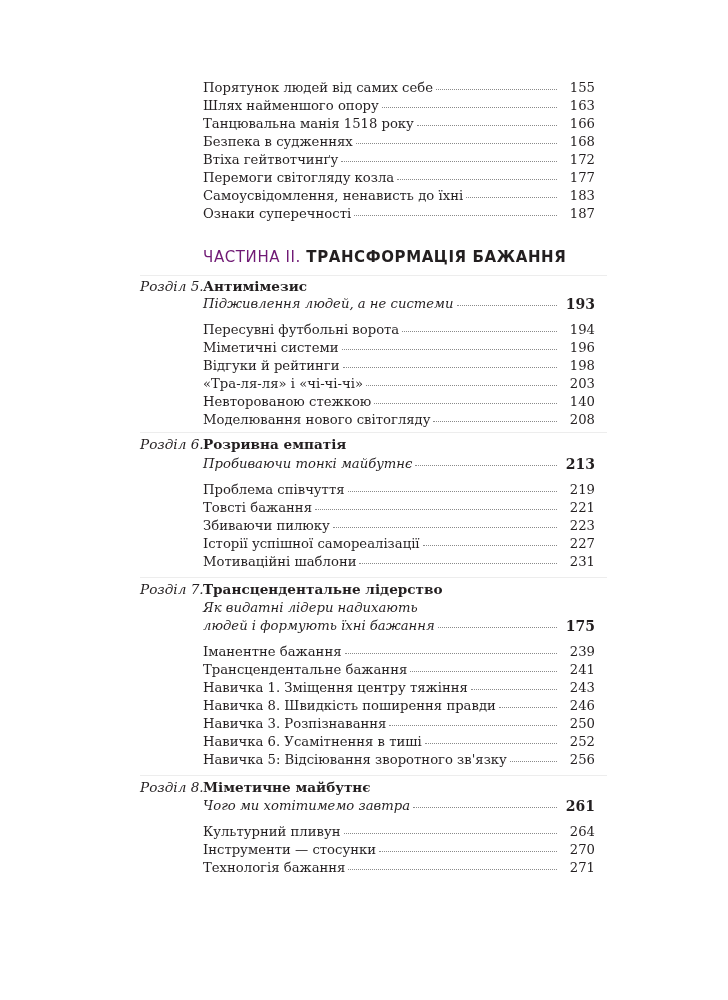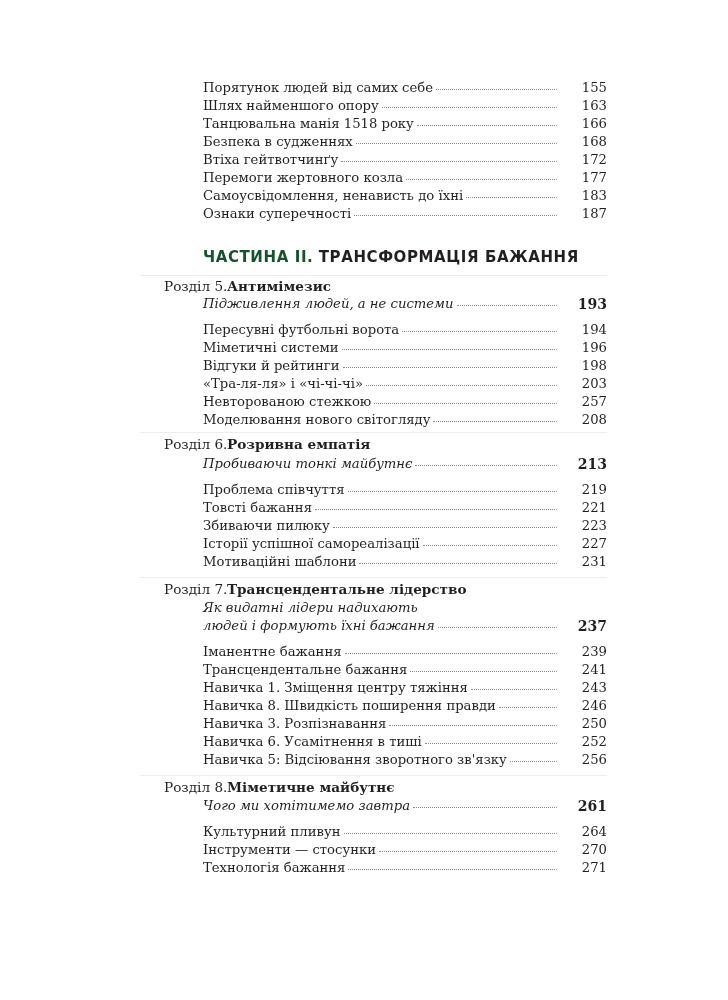--- a/index.html
+++ b/index.html
@@ -40,59 +40,59 @@
     flex: 1 1 auto;
     margin: 0 0 0 3px;
     border-bottom: 1px dotted #8a8a8a;
     height: 0;
     position: relative;
     top: -2px;
     margin-right: 50px;
   }
   .toc-row .page-num {
     position: absolute;
-    right: 0;
+    right: 12px;
     top: 0;
     text-align: center;
   }
   .toc-row.chapter-sub .title {
     font-style: italic;
   }
   .toc-row.chapter-sub .page-num {
     font-weight: bold;
     font-size: 14px;
   }
   .part-heading {
     position: absolute;
     left: 203px;
     top: 248px;
     font-family: "DejaVu Sans", sans-serif;
     font-size: 15px;
     letter-spacing: 0.6px;
     white-space: nowrap;
   }
   .part-heading .part-label {
-    font-weight: bold;
-    color: #14532d;
+    font-weight: normal;
+    color: #701a75;
   }
   .part-heading .part-title {
     font-weight: bold;
   }
   .chapter-head {
     position: absolute;
     left: 140px;
     height: 20px;
     font-size: 13.6px;
     line-height: 20px;
     white-space: nowrap;
   }
   .chapter-head .ch-label {
     display: inline-block;
     width: 63px;
-    margin-left: 24px;
+    font-style: italic;
   }
   .chapter-head .ch-title {
     font-weight: bold;
   }
   .subtitle-line {
     position: absolute;
     left: 203px;
     font-size: 13.2px;
     line-height: 18px;
     font-style: italic;
@@ -131,21 +131,21 @@
     <span class="title">Безпека в судженнях</span>
     <span class="leader"></span>
     <span class="page-num">168</span>
   </div>
   <div class="toc-row" style="top:151px">
     <span class="title">Втіха гейтвотчинґу</span>
     <span class="leader"></span>
     <span class="page-num">172</span>
   </div>
   <div class="toc-row" style="top:169px">
-    <span class="title">Перемоги жертовного козла</span>
+    <span class="title">Перемоги світогляду козла</span>
     <span class="leader"></span>
     <span class="page-num">177</span>
   </div>
   <div class="toc-row" style="top:187px">
     <span class="title">Самоусвідомлення, ненависть до їхні</span>
     <span class="leader"></span>
     <span class="page-num">183</span>
   </div>
   <div class="toc-row" style="top:205px">
     <span class="title">Ознаки суперечності</span>
@@ -183,21 +183,21 @@
     <span class="page-num">198</span>
   </div>
   <div class="toc-row" style="top:375px">
     <span class="title">«Тра-ля-ля» і «чі-чі-чі»</span>
     <span class="leader"></span>
     <span class="page-num">203</span>
   </div>
   <div class="toc-row" style="top:393px">
     <span class="title">Невторованою стежкою</span>
     <span class="leader"></span>
-    <span class="page-num">257</span>
+    <span class="page-num">140</span>
   </div>
   <div class="toc-row" style="top:411px">
     <span class="title">Моделювання нового світогляду</span>
     <span class="leader"></span>
     <span class="page-num">208</span>
   </div>
 
   <div class="rule" style="top:432px"></div>
   <div class="chapter-head" style="top:434px">
     <span class="ch-label">Розділ 6.</span><span class="ch-title">Розривна емпатія</span>
@@ -234,21 +234,21 @@
   </div>
 
   <div class="rule" style="top:577px"></div>
   <div class="chapter-head" style="top:579px">
     <span class="ch-label">Розділ 7.</span><span class="ch-title">Трансцендентальне лідерство</span>
   </div>
   <div class="subtitle-line" style="top:599px">Як видатні лідери надихають</div>
   <div class="toc-row chapter-sub" style="top:617px">
     <span class="title">людей і формують їхні бажання</span>
     <span class="leader"></span>
-    <span class="page-num">237</span>
+    <span class="page-num">175</span>
   </div>
   <div class="toc-row" style="top:643px">
     <span class="title">Іманентне бажання</span>
     <span class="leader"></span>
     <span class="page-num">239</span>
   </div>
   <div class="toc-row" style="top:661px">
     <span class="title">Трансцендентальне бажання</span>
     <span class="leader"></span>
     <span class="page-num">241</span>

